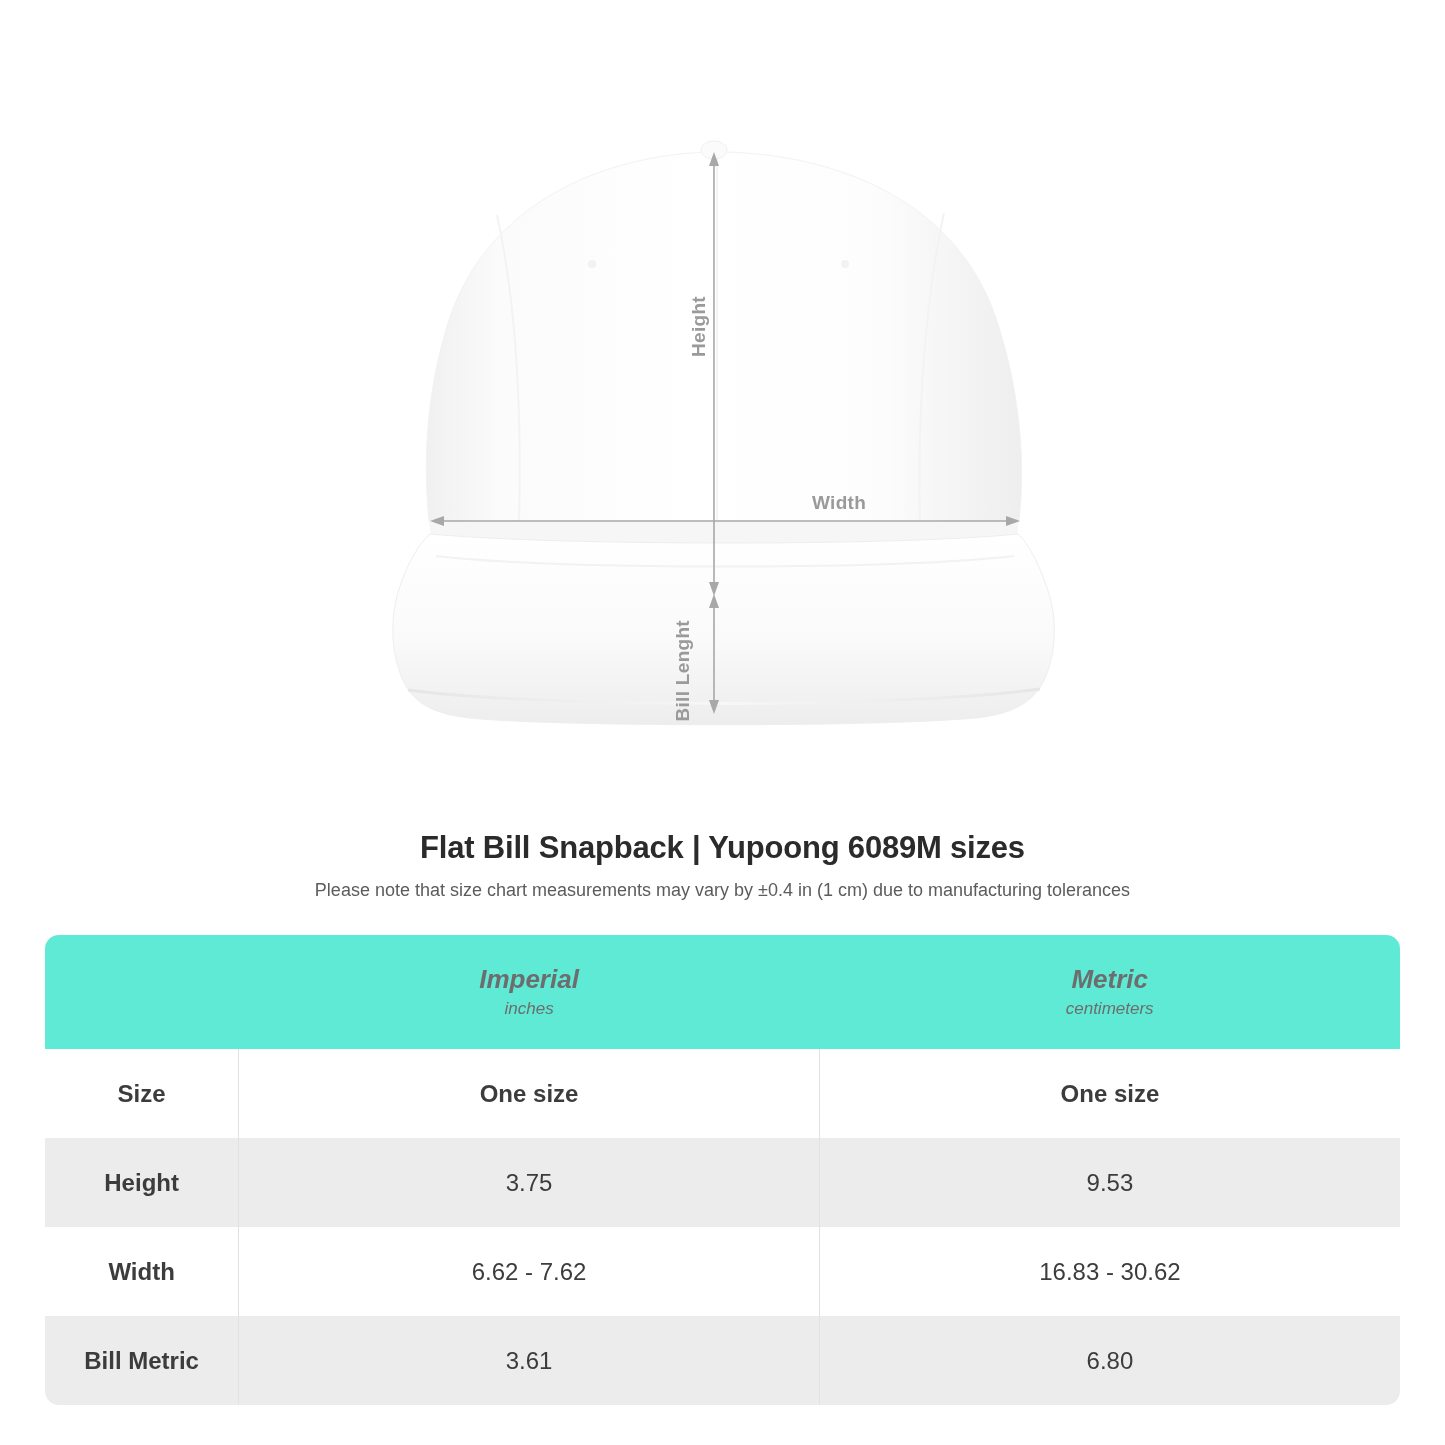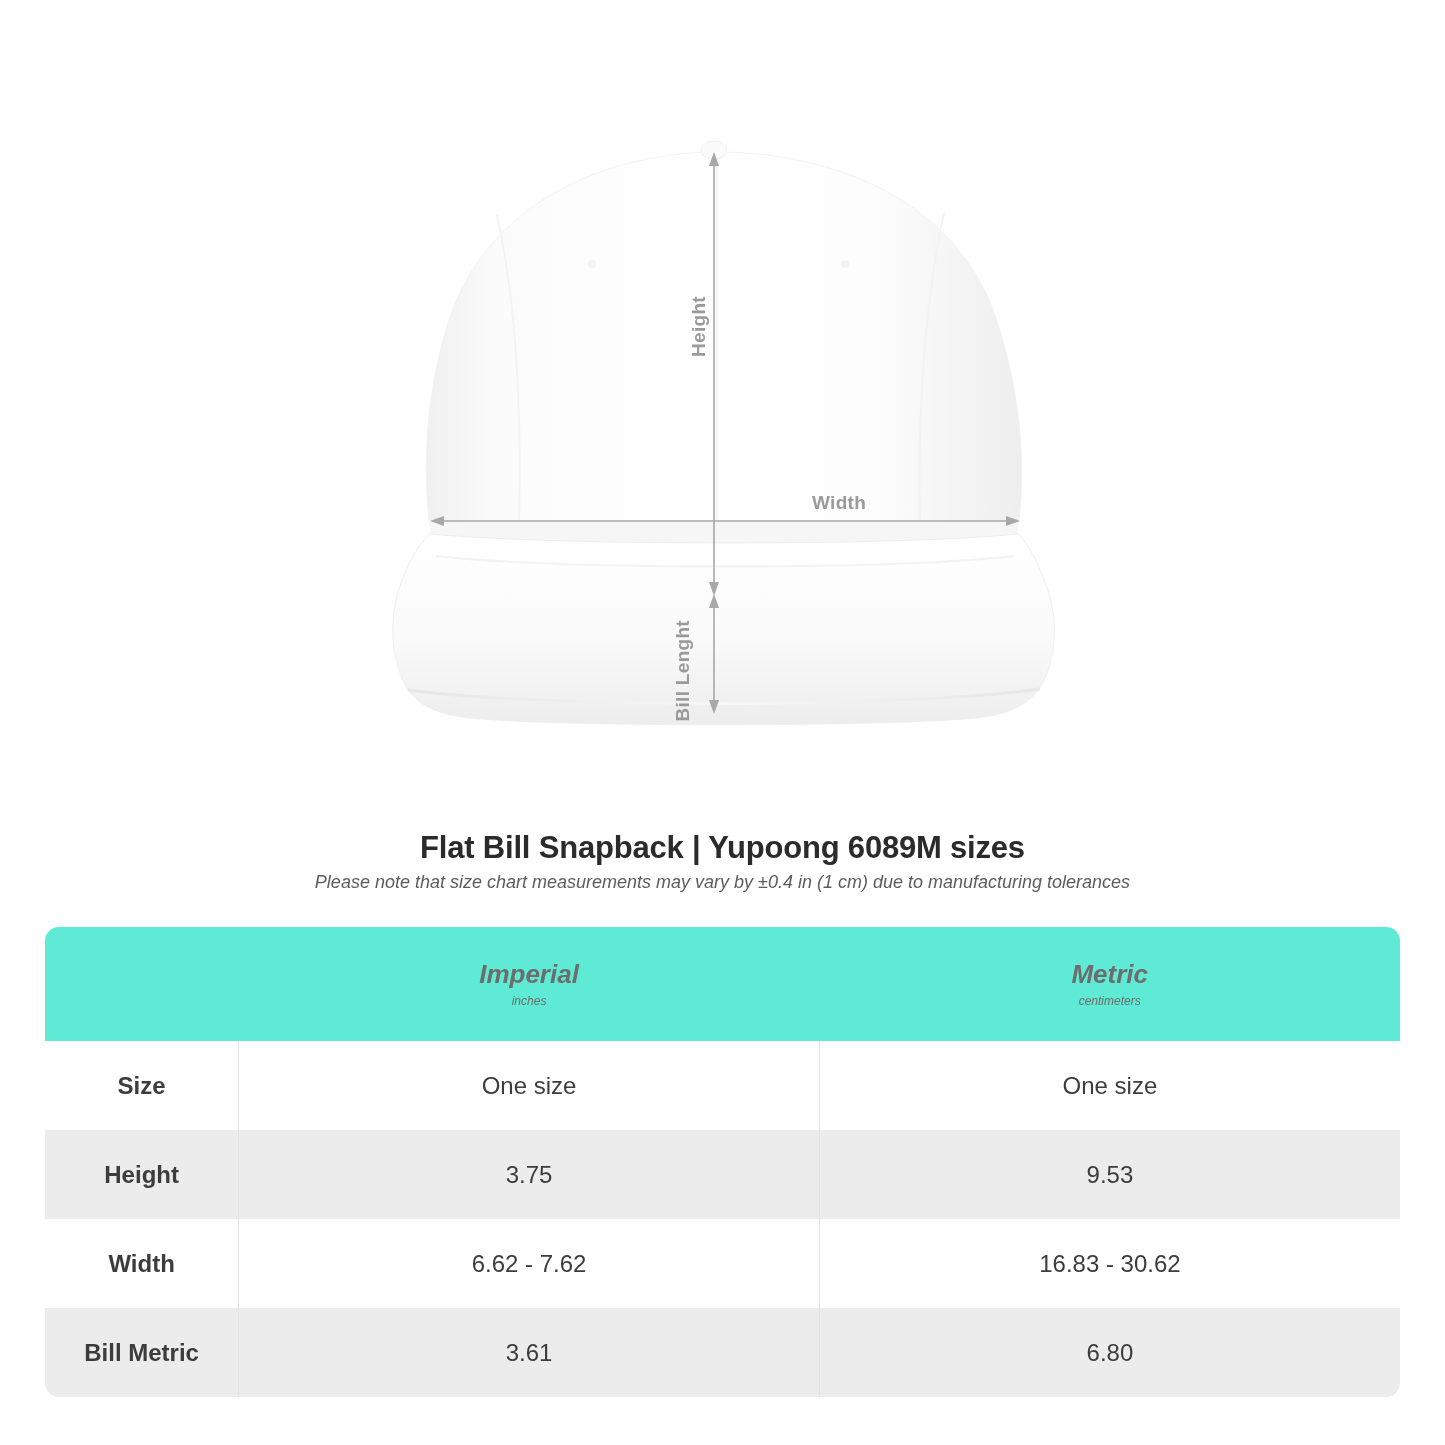--- a/index.html
+++ b/index.html
@@ -73,23 +73,22 @@
   }
   .chart-title {
     font-size: 31px;
     font-weight: bold;
     color: #2b2b2b;
     margin: 0;
     letter-spacing: -0.2px;
   }
   .chart-note {
     font-size: 18px;
-    font-style: italic;
     color: #5c5c5c;
-    margin-top: 6px;
+    margin-top: 14px;
   }
 
   
   .table-wrap {
     margin: 34px 45px 0 45px;
     width: 1355px;
   }
   table.size-chart {
     border-collapse: collapse;
     width: 100%;
@@ -114,21 +113,21 @@
     margin-top: 28px;
   }
   .unit-system {
     font-size: 26px;
     font-style: italic;
     font-weight: bold;
     color: #6d6d6d;
     line-height: 1.15;
   }
   .unit-sub {
-    font-size: 12px;
+    font-size: 17px;
     font-style: italic;
     color: #6d6d6d;
     margin-top: 5px;
   }
 
   table.size-chart tbody td {
     height: 87px;
     text-align: center;
     vertical-align: middle;
     font-size: 24px;
@@ -149,21 +148,21 @@
   table.size-chart tbody tr.even td:first-child {
     border-bottom-left-radius: 0;
   }
   table.size-chart tbody tr:last-child td:first-child {
     border-bottom-left-radius: 14px;
   }
   table.size-chart tbody tr:last-child td:last-child {
     border-bottom-right-radius: 14px;
   }
   table.size-chart tbody tr.row-size td {
-    font-weight: normal;
+    font-weight: bold;
   }
   table.size-chart tbody tr.row-size td:first-child {
     font-weight: bold;
   }
 </style>
 </head>
 <body>
 
 <div class="page">
 

